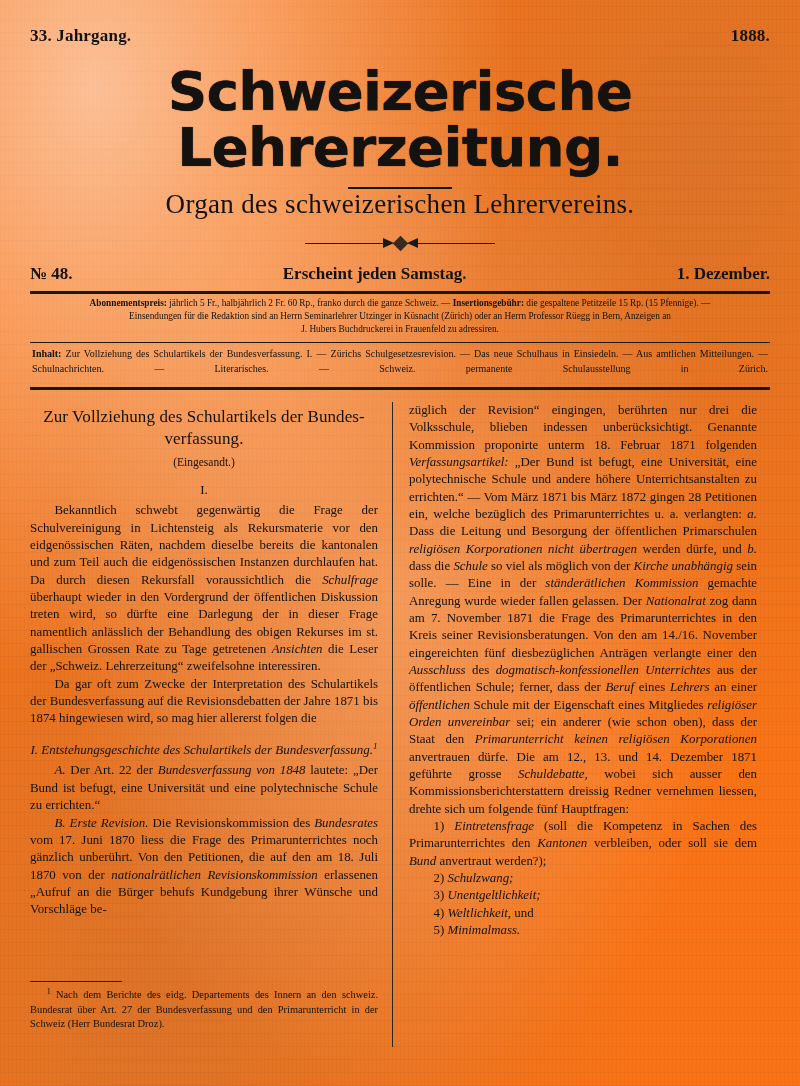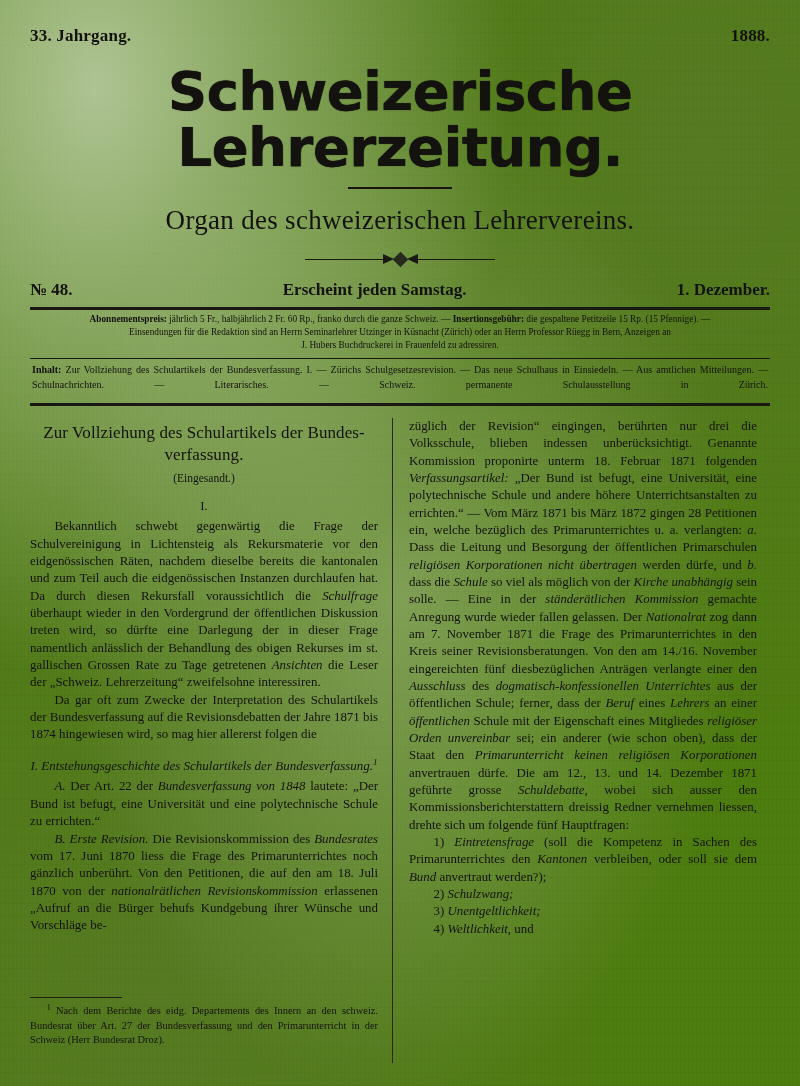--- a/index.html
+++ b/index.html
@@ -5,21 +5,21 @@
   html, body {
     margin: 0;
     padding: 0;
     background: #8a8a8a;
   }
   #page {
     position: relative;
     width: 800px;
     height: 1086px;
     margin: 0 auto;
-    background: #4d7c0f;
+    background: #f97316;
     color: #14120f;
     font-family: "Liberation Serif", serif;
     overflow: hidden;
   }
   
   #page::before {
     content: "";
     position: absolute;
     inset: 0;
     pointer-events: none;
@@ -60,21 +60,20 @@
   }
   .rule-short {
     width: 104px;
     height: 2px;
     background: #171512;
     margin: 12px auto 0 auto;
   }
   .subtitle {
     text-align: center;
     font-size: 27px;
-    margin-top: 16px;
     letter-spacing: .3px;
   }
   .ornament {
     display: flex;
     align-items: center;
     justify-content: center;
     margin: 16px auto 0 auto;
     width: 190px;
     height: 14px;
   }
@@ -272,19 +271,20 @@
       </div>
 
       <div class="col right">
         <p class="noindent"><span>züglich der Revision“ eingingen, berührten nur drei die Volksschule, blieben indessen unberücksichtigt. Genannte Kommission proponirte unterm 18. Februar 1871 folgenden </span><i>Verfassungsartikel:</i><span> „Der Bund ist befugt, eine Universität, eine polytechnische Schule und andere höhere Unterrichtsanstalten zu errichten.“ — Vom März 1871 bis März 1872 gingen 28 Petitionen ein, welche bezüglich des Primarunterrichtes u. a. verlangten: </span><i>a.</i><span> Dass die Leitung und Besorgung der öffentlichen Primarschulen </span><i>religiösen Korporationen nicht übertragen</i><span> werden dürfe, und </span><i>b.</i><span> dass die </span><i>Schule</i><span> so viel als möglich von der </span><i>Kirche unabhängig</i><span> sein solle. — Eine in der </span><i>ständerätlichen Kommission</i><span> gemachte Anregung wurde wieder fallen gelassen. Der </span><i>Nationalrat</i><span> zog dann am 7. November 1871 die Frage des Primarunterrichtes in den Kreis seiner Revisionsberatungen. Von den am 14./16. November eingereichten fünf diesbezüglichen Anträgen verlangte einer den </span><i>Ausschluss</i><span> des </span><i>dogmatisch-konfessionellen Unterrichtes</i><span> aus der öffentlichen Schule; ferner, dass der </span><i>Beruf</i><span> eines </span><i>Lehrers</i><span> an einer </span><i>öffentlichen</i><span> Schule mit der Eigenschaft eines Mitgliedes </span><i>religiöser Orden unvereinbar</i><span> sei; ein anderer (wie schon oben), dass der Staat den </span><i>Primarunterricht keinen religiösen Korporationen</i><span> anvertrauen dürfe. Die am 12., 13. und 14. Dezember 1871 geführte grosse </span><i>Schuldebatte,</i><span> wobei sich ausser den Kommissionsberichterstattern dreissig Redner vernehmen liessen, drehte sich um folgende fünf Hauptfragen:</span></p>
 
         <div>
           <p class="listitem"><span>1)</span> <i>Eintretensfrage</i><span> (soll die Kompetenz in Sachen des Primarunterrichtes den </span><i>Kantonen</i><span> verbleiben, oder soll sie dem </span><i>Bund</i><span> anvertraut werden?);</span></p>
           <p class="listitem"><span>2)</span> <i>Schulzwang;</i></p>
           <p class="listitem"><span>3)</span> <i>Unentgeltlichkeit;</i></p>
           <p class="listitem"><span>4)</span> <i>Weltlichkeit,</i><span> und</span></p>
+          <p class="listitem"><span>5)</span> <i>Minimalmass.</i></p>
         </div>
 
       </div>
 
     </div>
   </div>
 </div>
 
 </body></html>

